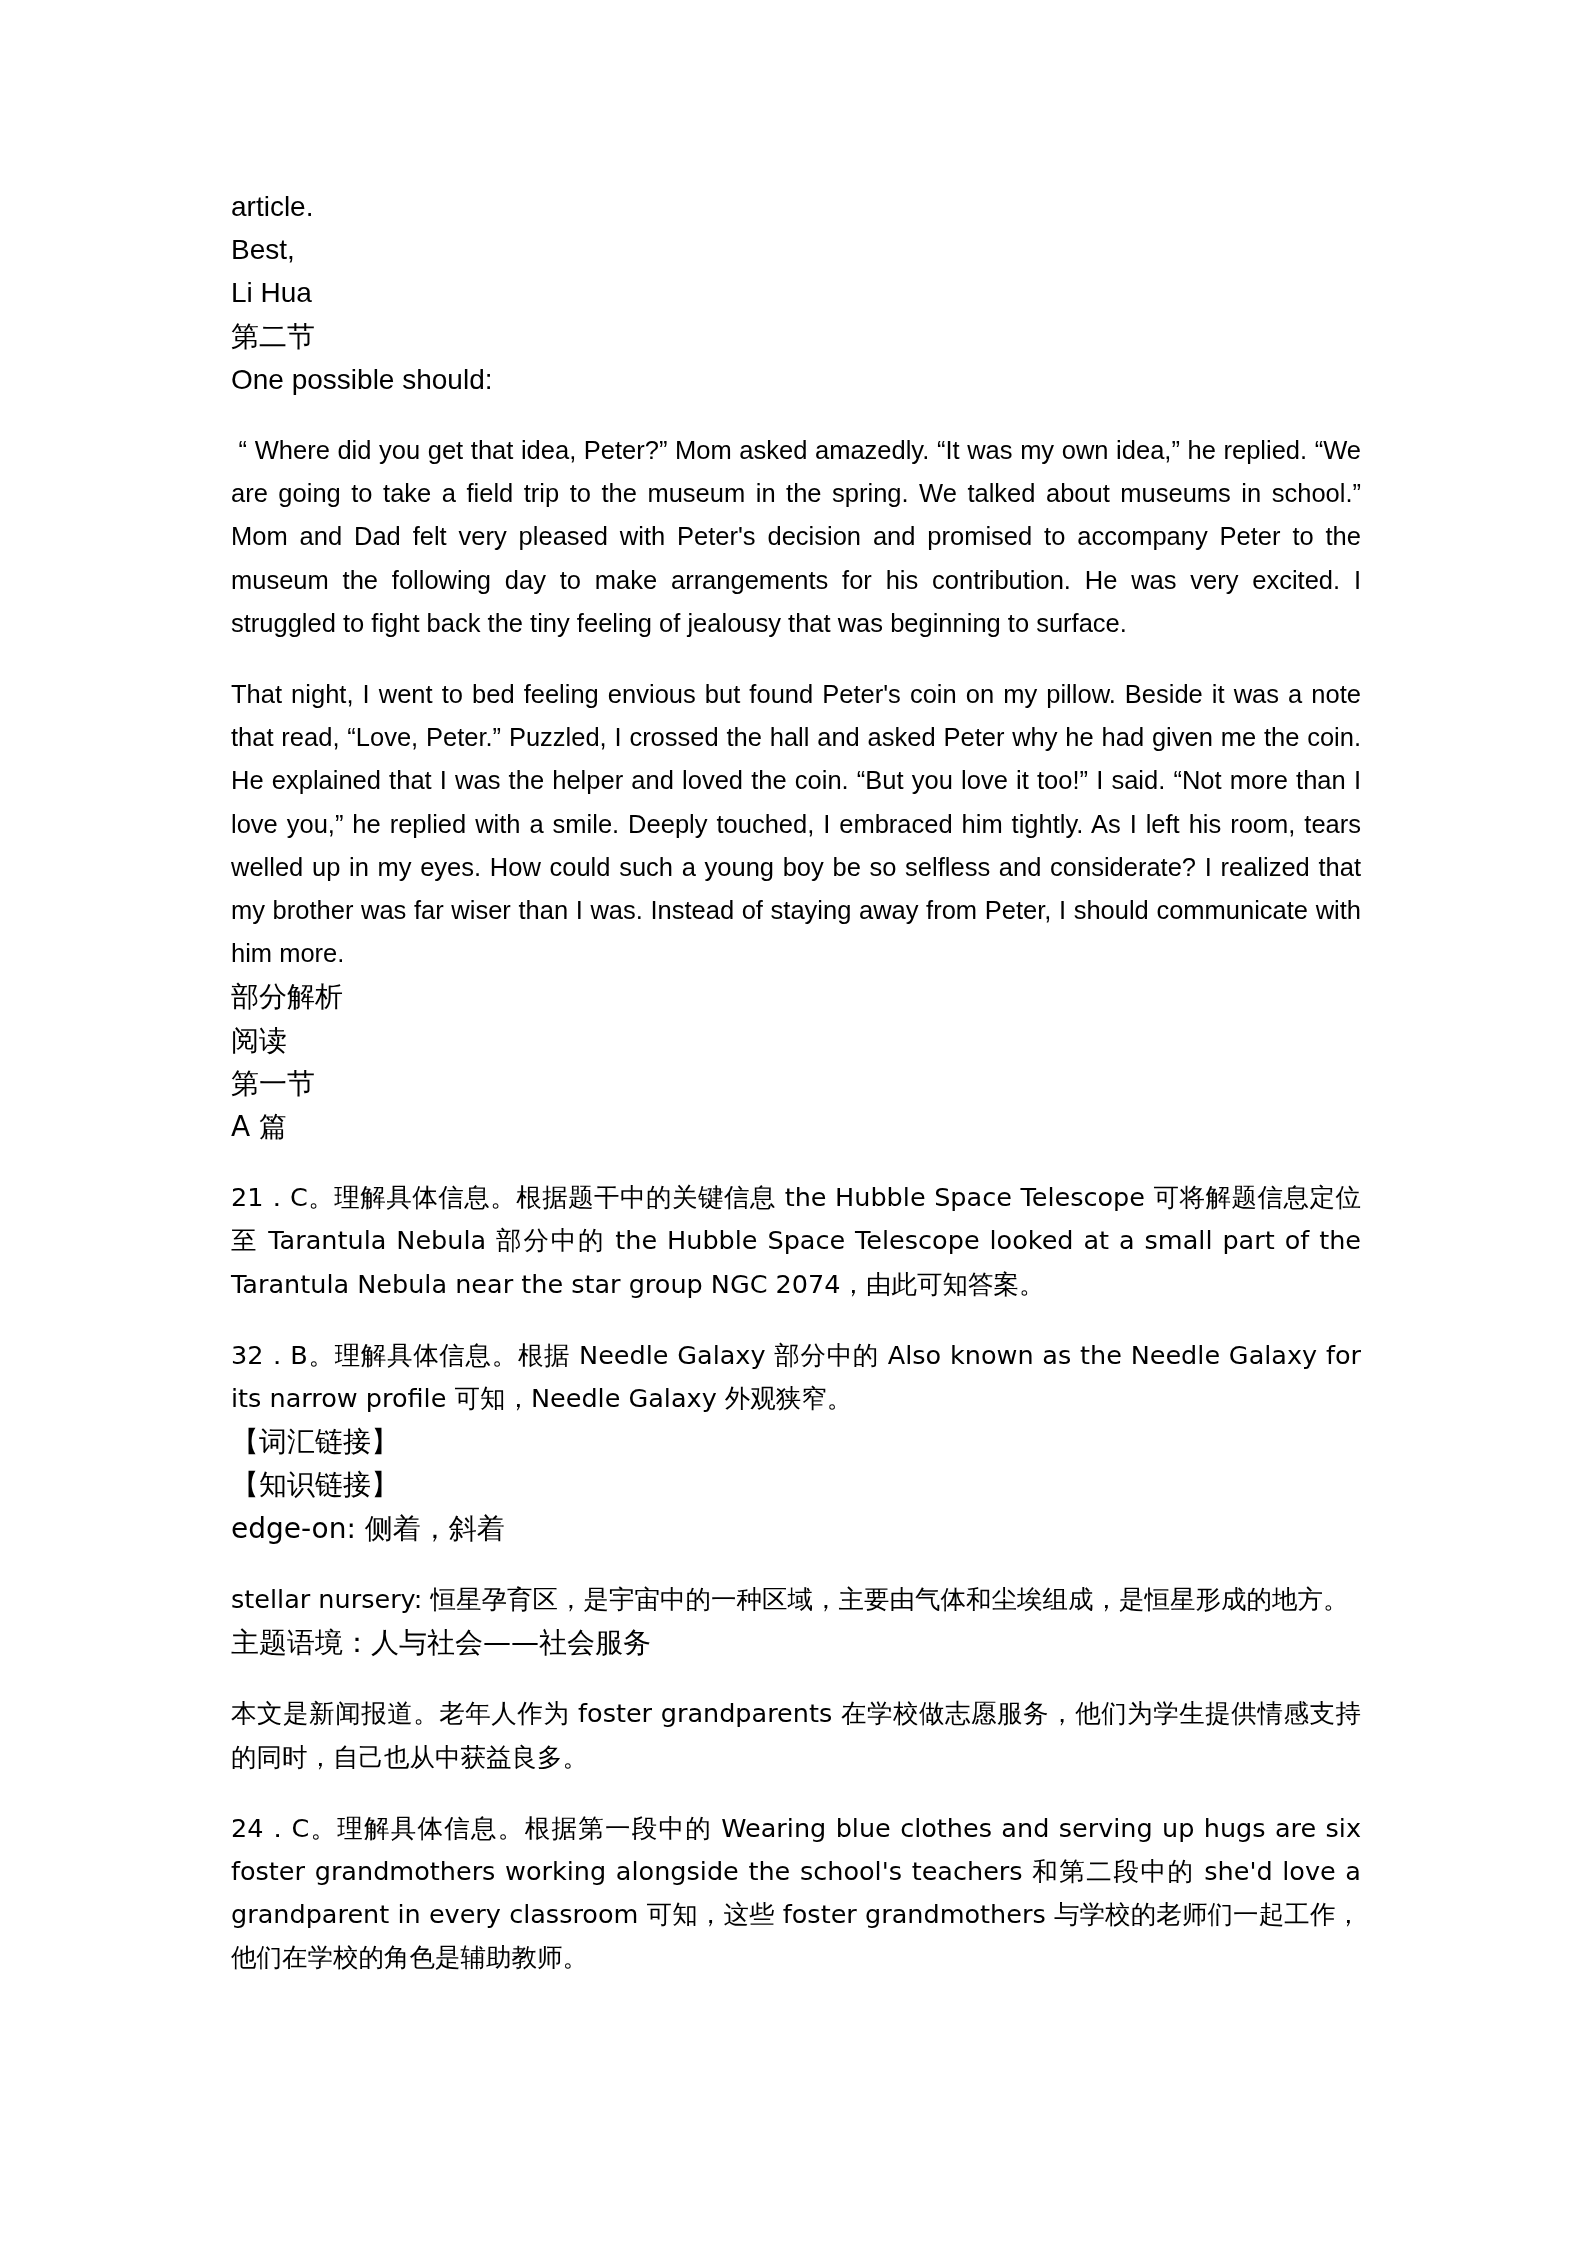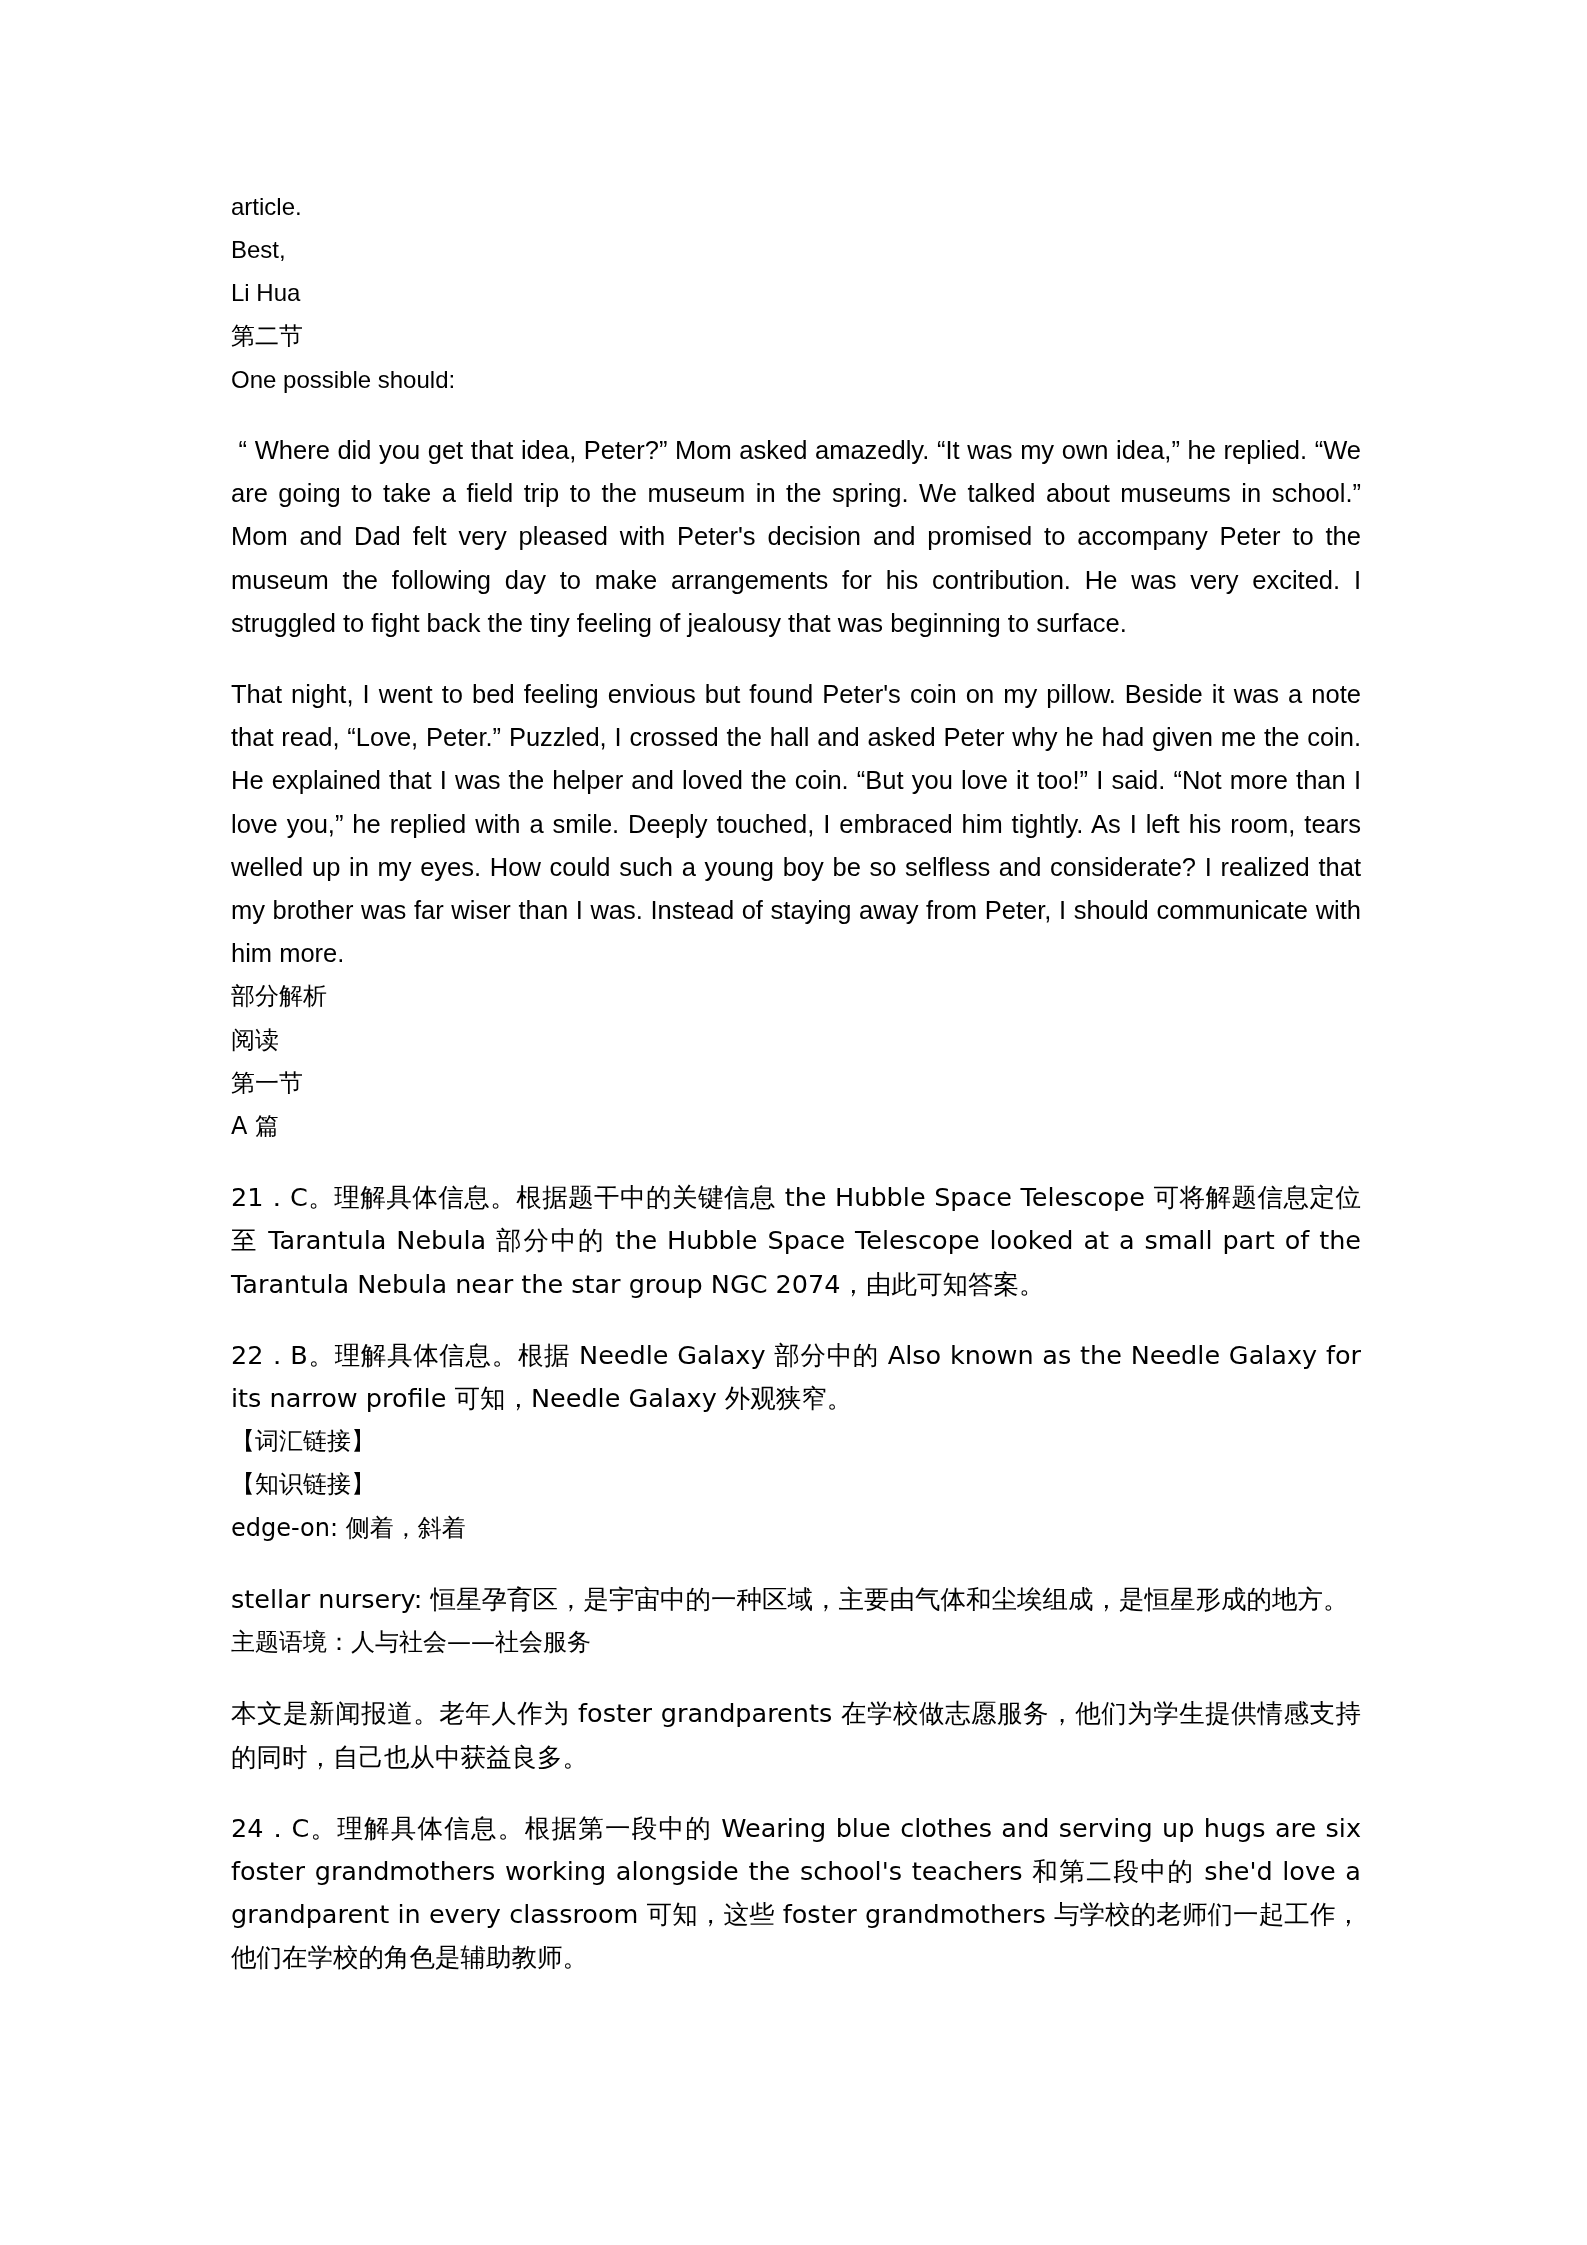--- a/index.html
+++ b/index.html
@@ -20,21 +20,21 @@
     box-sizing: border-box;
     overflow: hidden;
   }
   #content {
     position: absolute;
     left: 231px;
     top: 185px;
     width: 1130px;
   }
   .line {
-    font-size: 24px;
+    font-size: 28px;
     line-height: 43.2px;
     text-align: left;
     white-space: pre-wrap;
     word-break: normal;
   }
   .para {
     font-size: 25.5px;
     line-height: 43.2px;
     text-align: justify;
     text-justify: inter-word;
@@ -59,21 +59,21 @@
     <div class="line">Li Hua</div>
     <div class="line cjk">第二节</div>
     <div class="line">One possible should:</div>
     <div class="para indent-quote"> “ Where did you get that idea, Peter?” Mom asked amazedly. “It was my own idea,” he replied. “We are going to take a field trip to the museum in the spring. We talked about museums in school.” Mom and Dad felt very pleased with Peter's decision and promised to accompany Peter to the museum the following day to make arrangements for his contribution. He was very excited. I struggled to fight back the tiny feeling of jealousy that was beginning to surface.</div>
     <div class="para">That night, I went to bed feeling envious but found Peter's coin on my pillow. Beside it was a note that read, “Love, Peter.” Puzzled, I crossed the hall and asked Peter why he had given me the coin. He explained that I was the helper and loved the coin. “But you love it too!” I said. “Not more than I love you,” he replied with a smile. Deeply touched, I embraced him tightly. As I left his room, tears welled up in my eyes. How could such a young boy be so selfless and considerate? I realized that my brother was far wiser than I was. Instead of staying away from Peter, I should communicate with him more.</div>
     <div class="line cjk">部分解析</div>
     <div class="line cjk">阅读</div>
     <div class="line cjk">第一节</div>
     <div class="line cjk">A 篇</div>
     <div class="para cjk">21．C。理解具体信息。根据题干中的关键信息 the Hubble Space Telescope 可将解题信息定位至 Tarantula Nebula 部分中的 the Hubble Space Telescope looked at a small part of the Tarantula Nebula near the star group NGC 2074，由此可知答案。</div>
-    <div class="para cjk">22．B。理解具体信息。根据 Needle Galaxy 部分中的 Also known as the Needle Galaxy for its narrow profile 可知，Needle Galaxy 外观狭窄。</div>
+    <div class="para cjk">32．B。理解具体信息。根据 Needle Galaxy 部分中的 Also known as the Needle Galaxy for its narrow profile 可知，Needle Galaxy 外观狭窄。</div>
     <div class="line cjk">【词汇链接】</div>
     <div class="line cjk">【知识链接】</div>
     <div class="line cjk">edge-on: 侧着，斜着</div>
     <div class="para cjk">stellar nursery: 恒星孕育区，是宇宙中的一种区域，主要由气体和尘埃组成，是恒星形成的地方。</div>
     <div class="line cjk">主题语境：人与社会——社会服务</div>
     <div class="para cjk">本文是新闻报道。老年人作为 foster grandparents 在学校做志愿服务，他们为学生提供情感支持的同时，自己也从中获益良多。</div>
     <div class="para cjk">24．C。理解具体信息。根据第一段中的 Wearing blue clothes and serving up hugs are six foster grandmothers working alongside the school's teachers 和第二段中的 she'd love a grandparent in every classroom 可知，这些 foster grandmothers 与学校的老师们一起工作，他们在学校的角色是辅助教师。</div>
 
   </div>
 </div>

